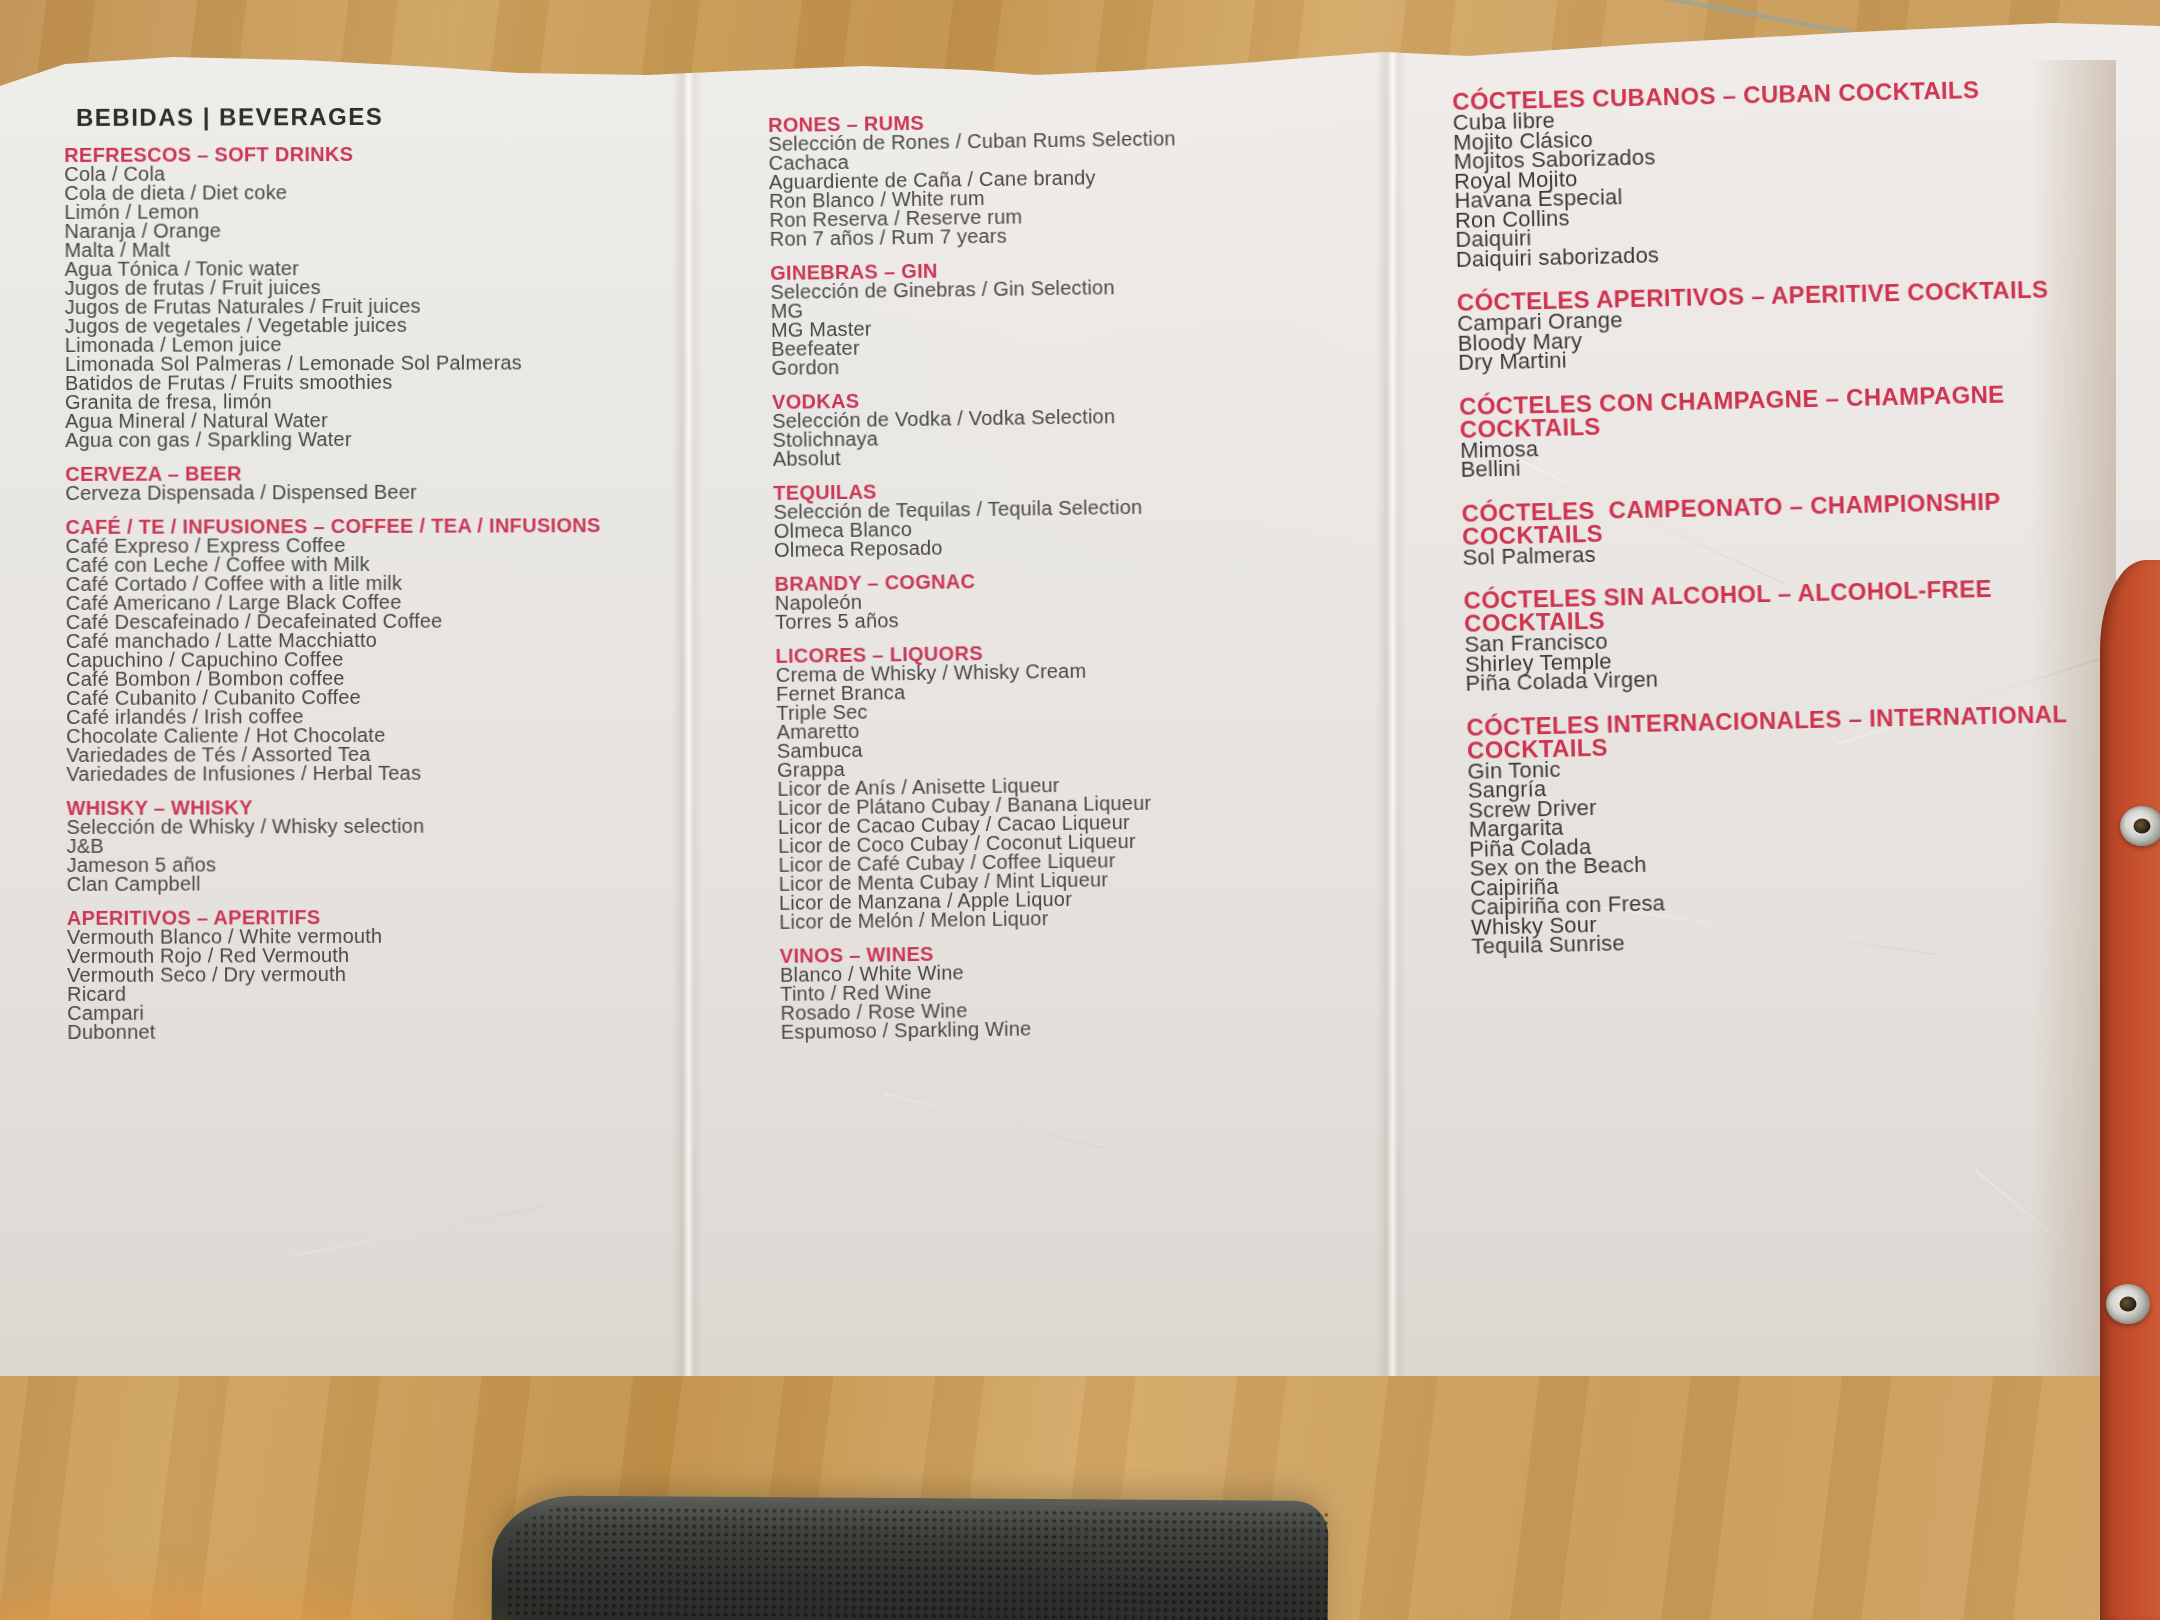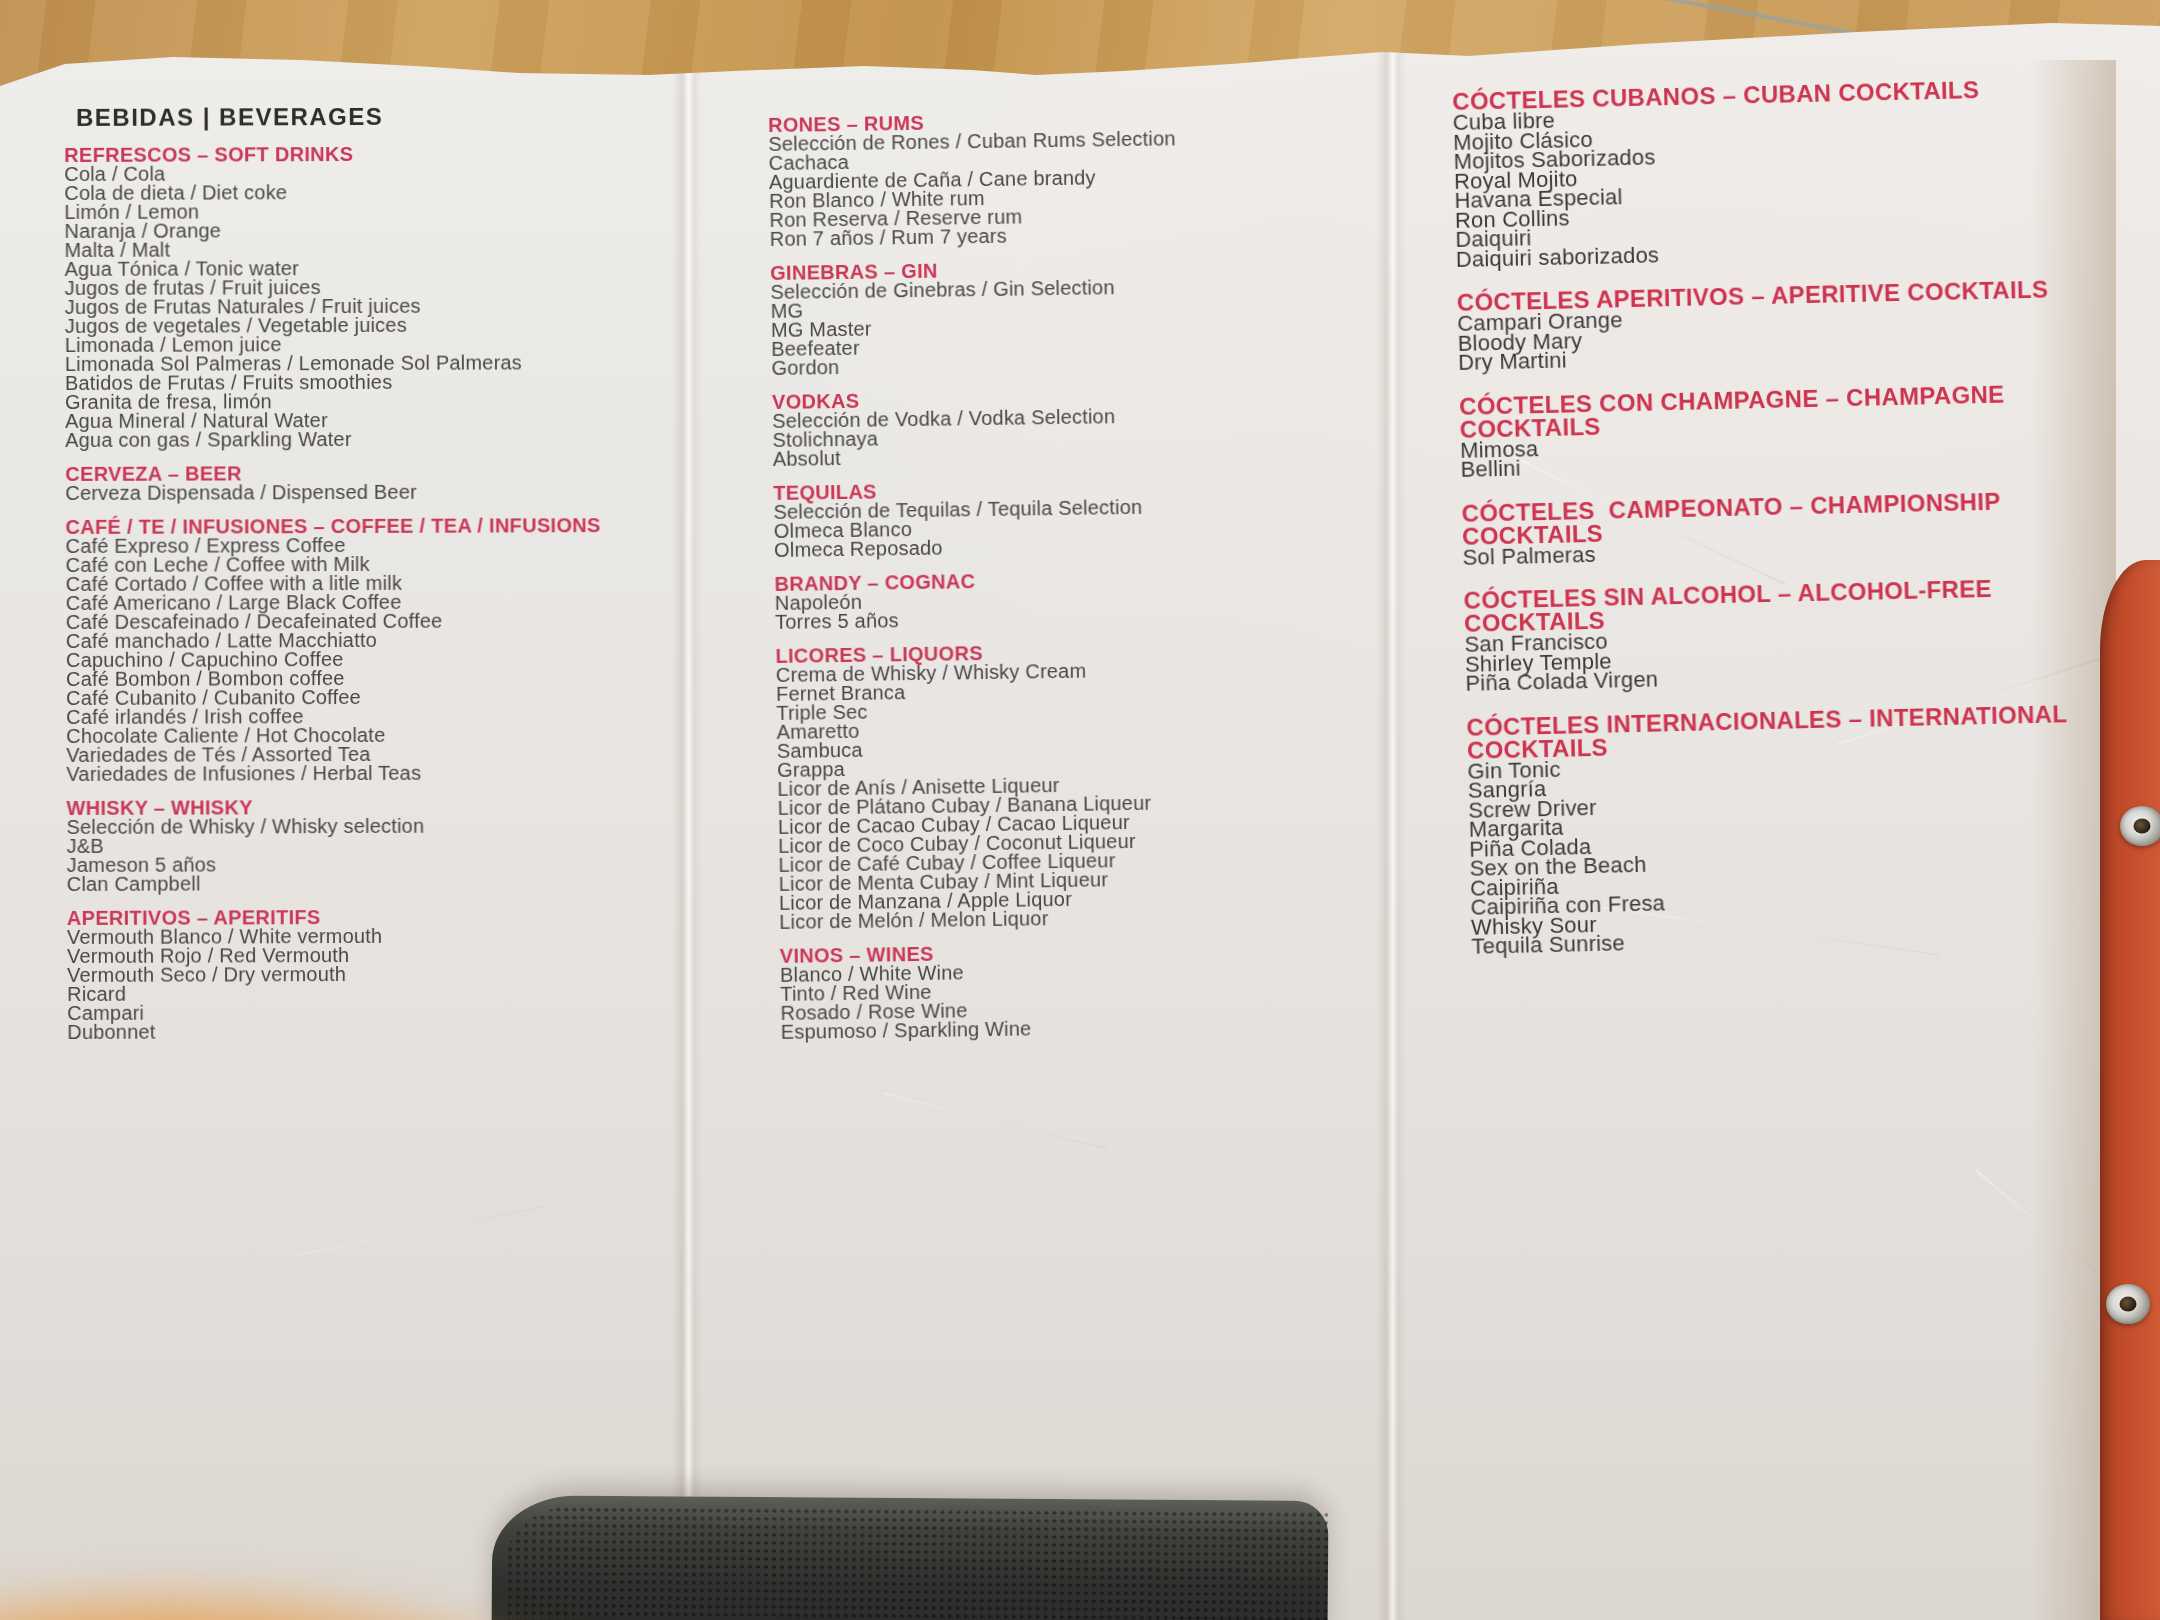--- a/index.html
+++ b/index.html
@@ -15,21 +15,21 @@
       repeating-linear-gradient(97deg, rgba(255,255,255,0.05) 0 46px, rgba(122,82,30,0.07) 46px 95px, rgba(255,240,210,0.05) 95px 150px),
       linear-gradient(100deg,#c09050 0%,#cfa35f 18%,#c19148 38%,#d4a967 55%,#c89a57 76%,#d0a262 100%);
   }
   .wood-seam{
     position:absolute;left:1664px;top:-4px;width:370px;height:4px;
     background:var(--seam-color,#97a29e);opacity:.8;border-radius:2px;
     transform:rotate(10.5deg);transform-origin:left top;
   }
   
   .paper{
-    position:absolute;left:0;top:0;width:2160px;height:1620px;
+    position:absolute;left:0;top:0;width:2160px;height:1376px;
     background:
       radial-gradient(ellipse 60% 40% at 78% 20%, rgba(240,232,228,.55), rgba(240,232,228,0) 70%),
       linear-gradient(180deg,#f0eeeb 0%,#eae8e5 28%,#e6e3df 62%,#dcd7d1 100%);
     clip-path: polygon(0 86px,3% 64px,8% 57px,14% 60px,20% 67px,24% 73px,30% 75px,34% 71px,40% 66px,45% 70px,48% 75px,52% 71px,57% 64px,61% 57px,64% 52px,68% 56px,72% 50px,76% 44px,81% 38px,86% 32px,91% 27px,95% 23px,100% 26px,100% 100%,0 100%);
   }
   .fold{position:absolute;top:0;bottom:0;width:30px;
     background:linear-gradient(90deg, rgba(0,0,0,0) 0%, rgba(128,112,92,.17) 35%, rgba(255,255,255,.6) 55%, rgba(128,112,92,.10) 75%, rgba(0,0,0,0) 100%);}
   .fold1{left:672px}
   .fold2{left:1376px}
   .crease{position:absolute;height:2px;opacity:.5;border-radius:1px;

